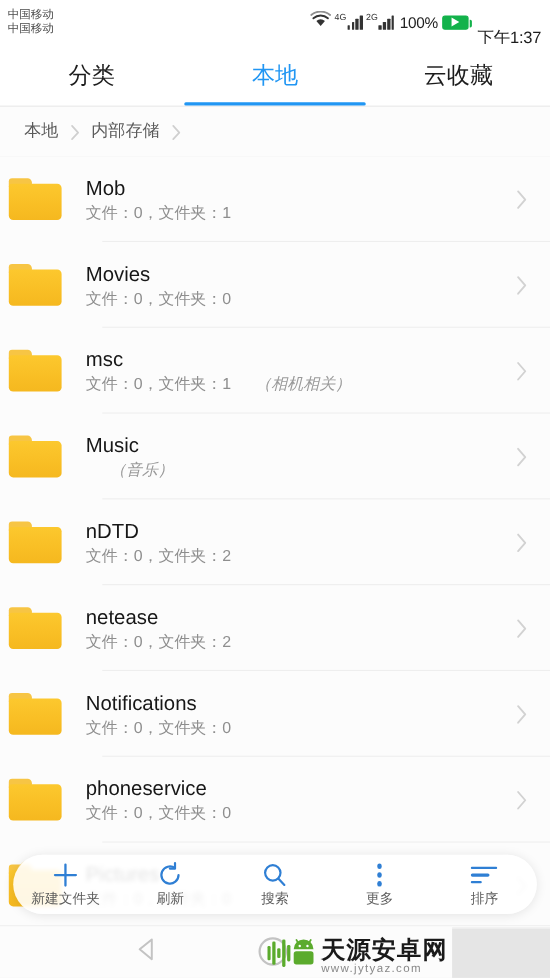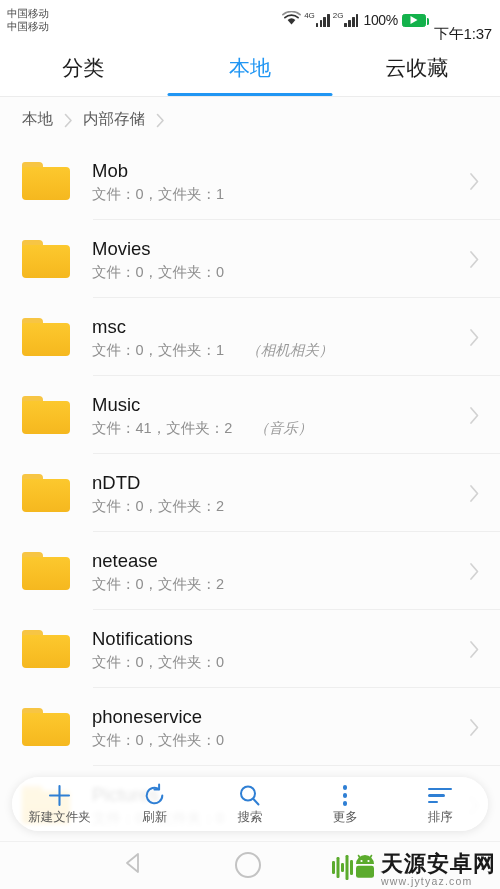--- a/index.html
+++ b/index.html
@@ -49,21 +49,21 @@
   .crumbs { height:45px; display:flex; align-items:center; padding-left:22px;
             background:#fcfcfc; gap:0px; }
   .crumb { font-size:15.5px; color:#5b5b5b; }
   .crumb-sep { width:30px; text-align:center; color:#cfcfcf; font-size:15px;
                display:inline-block; }
   .crumb-sep svg { vertical-align:middle; }
 
   
   .list { position:relative; background:#fcfcfc; }
   .row { position:relative; height:78px; display:flex; align-items:center;
-         padding-left:22px; }
+         padding-left:8px; }
   .folder { width:48px; height:38px; position:relative; flex:0 0 48px; }
   .folder .tab-top {
     position:absolute; left:0; top:0; width:21px; height:8px;
     background:#f7c544; border-radius:3px 4px 0 0;
   }
   .folder .body {
     position:absolute; left:0; top:5px; width:48px; height:33px;
     background:linear-gradient(180deg,#fcc82e 0%,#f9bf25 55%,#f5b81f 100%);
     border-radius:3px 4px 4px 4px;
   }
@@ -91,21 +91,21 @@
 
   .dots { display:flex; flex-direction:column; gap:3.5px; align-items:center; }
   .dots i { width:4.6px; height:4.6px; border-radius:50%; background:#2f7fd4; display:block; }
   .sortico { display:flex; flex-direction:column; gap:4px; align-items:flex-start; width:24px; }
   .sortico i { display:block; height:2.6px; background:#2f7fd4; border-radius:2px; }
   .sortico i:nth-child(1){ width:24px; }
   .sortico i:nth-child(2){ width:17px; }
   .sortico i:nth-child(3){ width:10px; }
 
   
-  .navbar { position:absolute; left:0; bottom:0; width:500px; height:48px;
+  .navbar { position:absolute; left:0; bottom:0; width:411px; height:48px;
             background:#fcfcfc; display:flex; align-items:center; }
   .nav-back { position:absolute; left:122px; }
   .nav-home { position:absolute; left:235px; width:26px; height:26px;
               border:2px solid #c3c3c3; border-radius:50%; }
   .navbar-top { position:absolute; left:0; top:0; width:500px; height:1px; background:#f0f0f0; }
 
   
   .watermark { position:absolute; right:4px; bottom:2px; display:flex;
                align-items:center; gap:5px; }
   .wm-text { display:flex; flex-direction:column; }
@@ -242,21 +242,20 @@
     </div>
 
     <div class="row">
       <div class="folder">
           <div class="tab-top"></div>
           <div class="body"></div>
         </div>
       <div class="rowtext">
         <div class="rowname">Music</div>
         <div class="rowmeta">
-          <span>文件：41，文件夹：2</span>
           <span class="rownote">（音乐）</span>
         </div>
       </div>
       <div class="chev">
         <svg width="11" height="19" viewBox="0 0 11 19">
             <path d="M2 2 L8.5 9.5 L2 17" stroke="#d2d2d2" stroke-width="1.7" fill="none" stroke-linecap="round" stroke-linejoin="round"></path>
           </svg>
       </div>
       <div class="sep"></div>
     </div>

